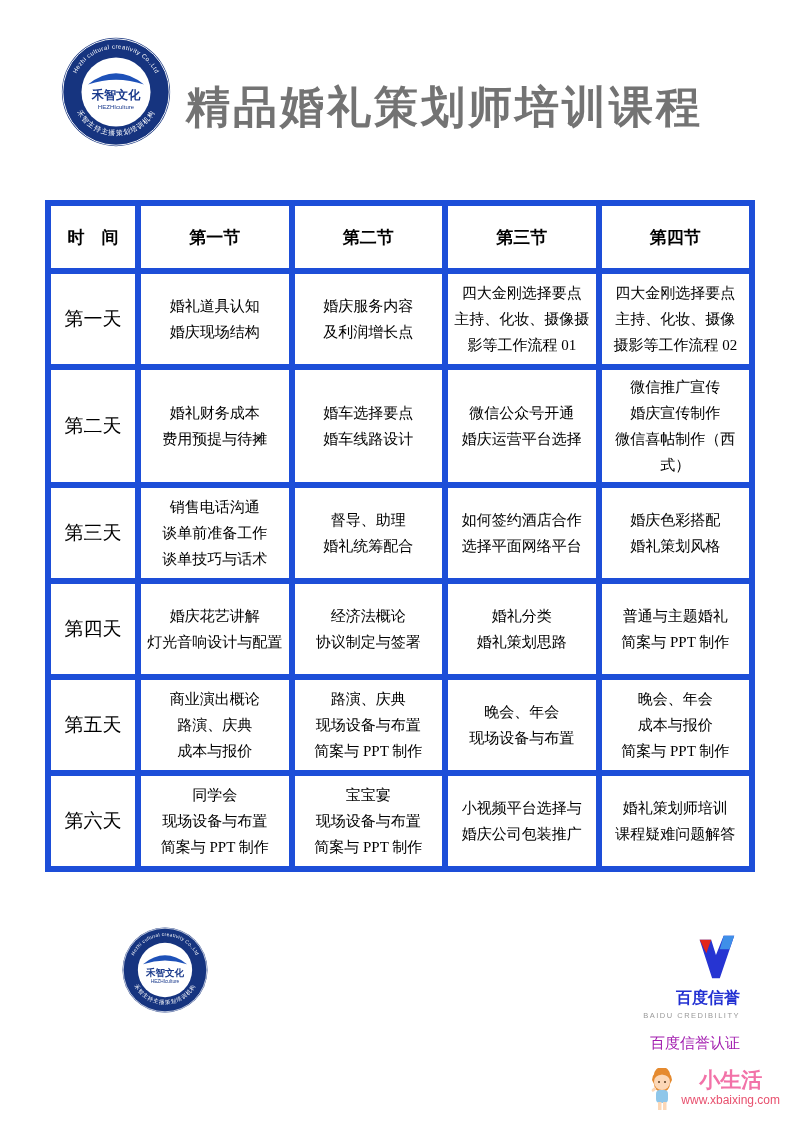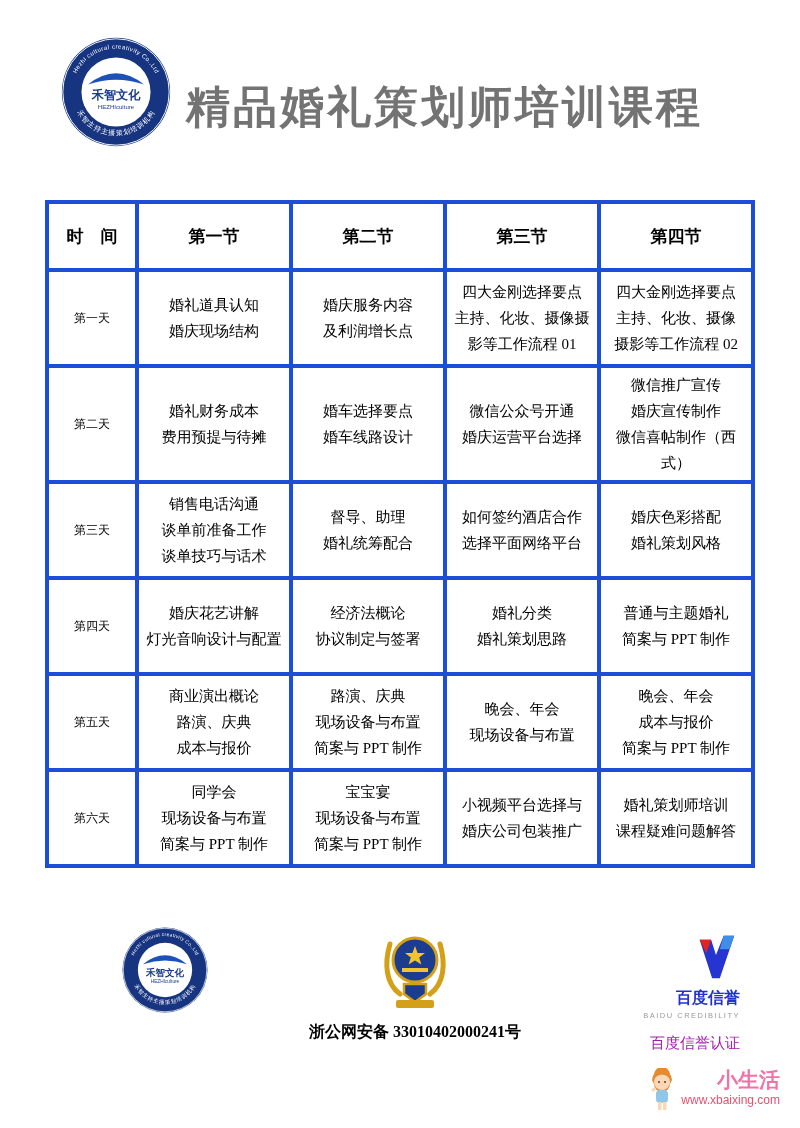--- a/index.html
+++ b/index.html
@@ -21,50 +21,50 @@
     font-family:"Liberation Serif", serif;
     color:#737373; white-space:nowrap;
   }
 
   
   table.course-table {
     position:absolute; left:45px; top:200px;
     width:710px; border-collapse:collapse; table-layout:fixed;
   }
   .course-table th, .course-table td {
-    border:4px solid #1d4ed8;
+    border:6px solid #1d4ed8;
     text-align:center; vertical-align:middle;
     padding:4px 3px;
   }
   .course-table thead tr { height:68px; }
   .course-table tbody tr { height:96px; }
   .course-table th { font-size:17px; font-weight:bold; }
   .course-table td { font-size:15px; line-height:26px; white-space:pre-line; }
-  .course-table td.day-cell { font-size:12px; }
+  .course-table td.day-cell { font-size:19px; }
   .col-time { width:90px; }
 
   
   .footer-left  { position:absolute; left:58px;  top:926px; width:214px; text-align:center; }
   .footer-left .footer-logo { width:88px; height:88px; }
   .icp-text { margin-top:8px; font-size:14px; color:#000; }
 
   .footer-center { position:absolute; left:293px; top:930px; width:244px; text-align:center; }
   .footer-center .police-badge { width:66px; height:82px; }
   .police-text { margin-top:6px; font-size:16px; font-weight:bold; color:#000; white-space:nowrap; }
 
   .footer-right { position:absolute; left:585px; top:932px; width:155px; text-align:right; }
   .footer-right .baidu-logo { width:50px; height:50px; }
   .baidu-name { font-size:16px; font-weight:bold; color:#2230d2; font-family:"Liberation Sans", sans-serif; margin-top:2px; }
   .baidu-name-en { font-size:7.5px; letter-spacing:1.5px; color:#999; font-family:Liberation Sans, sans-serif; margin-top:2px; }
   .baidu-cert { font-size:15px; color:#a21caf; margin-top:14px; }
 
   
   .watermark { position:absolute; right:20px; top:1068px; display:flex; align-items:flex-start; gap:4px; }
   .wm-mascot { width:30px; height:44px; }
-  .wm-texts { text-align:right; }
+  .wm-texts { text-align:center; }
   .wm-name { font-size:21px; font-weight:bold; color:#f272a8; font-family:"Liberation Sans", sans-serif; line-height:24px; }
   .wm-url  { font-size:12px; color:#e8506e; font-family:"Liberation Sans", sans-serif; line-height:16px; }
 
   svg text { font-family:"Liberation Sans", sans-serif; }
 </style>
 </head>
 <body>
 
 <div class="page">
 
@@ -199,32 +199,20 @@
       </text>
       <text font-size="7.5" fill="#ffffff" letter-spacing="1">
         <textPath href="#logo-bot-2" startOffset="50%" text-anchor="middle">禾智主持主播策划培训机构</textPath>
       </text>
       <path d="M30,52 Q60,28 90,52 Q60,42 30,52 Z" fill="#1e51b8"></path>
       <text x="60" y="68" text-anchor="middle" font-size="13" font-weight="bold" fill="#1a3a8c">禾智文化</text>
       <text x="60" y="78" text-anchor="middle" font-size="6.5" fill="#1a3a8c">HEZHIculture</text>
     </svg>
   </div>
 
-  <div class="footer-center">
-    <svg class="police-badge" viewBox="0 0 66 82">
-      <path d="M8,14 C2,34 4,54 18,64" fill="none" stroke="#d4a017" stroke-width="5" stroke-linecap="round"></path>
-      <path d="M58,14 C64,34 62,54 48,64" fill="none" stroke="#d4a017" stroke-width="5" stroke-linecap="round"></path>
-      <circle cx="33" cy="30" r="22" fill="#1b3c8f" stroke="#d4a017" stroke-width="3"></circle>
-      <polygon points="33,16 35.6,23 43,23 37.2,27.6 39.4,34.6 33,30.4 26.6,34.6 28.8,27.6 23,23 30.4,23" fill="#f2c230"></polygon>
-      <rect x="20" y="38" width="26" height="4" fill="#f2c230"></rect>
-      <path d="M22,54 h22 v10 l-11,8 l-11,-8 z" fill="#1b3c8f" stroke="#d4a017" stroke-width="2.5"></path>
-      <rect x="14" y="70" width="38" height="8" rx="2" fill="#d4a017"></rect>
-    </svg>
-    <div class="police-text">浙公网安备 33010402000241号</div>
-  </div>
 
   <div class="footer-right">
     <svg class="baidu-logo" viewBox="0 0 52 52">
       <polygon points="10,8 22,8 27,24 35,4 46,4 31,48 23,48" fill="#2634d2"></polygon>
       <polygon points="10,8 22,8 17,22" fill="#e1251b"></polygon>
       <polygon points="35,4 46,4 41,18 31,18" fill="#3f8fe8"></polygon>
     </svg>
     <div class="baidu-name">百度信誉</div>
     <div class="baidu-name-en">BAIDU CREDIBILITY</div>
     <div class="baidu-cert">百度信誉认证</div>

